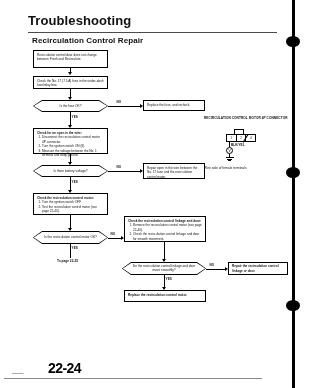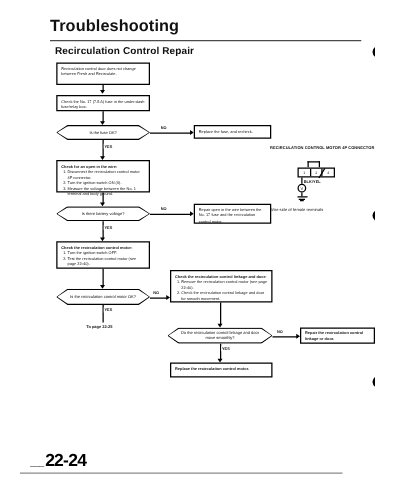--- a/index.html
+++ b/index.html
@@ -12,21 +12,21 @@
     height: 388px;
     position: relative;
     font-family: "Liberation Sans", sans-serif;
     color: #111111;
     overflow: hidden;
   }
 
   
   #page {
     position: absolute;
-    left: 16px; top: 0;
+    left: 4px; top: 0;
     width: 300px; height: 308px;
     background: #ffffff;
   }
 
   
   .binding-bar {
     position: absolute;
     right: 9px;
     top: 0;
     width: 3px;
@@ -283,20 +283,21 @@
     font-weight: bold;
     letter-spacing: -0.3px;
     color: #222;
     padding-bottom: 1px;
   }
   .footer-page {
     font-size: 14px;
     font-weight: bold;
     letter-spacing: -0.6px;
     color: #000;
+    margin-left: 24px;
   }
 </style>
 </head>
 <body>
 
 <div id="page">
 
   <div class="doc-title">Troubleshooting</div>
   <div class="title-rule"></div>
   <div class="section-title">Recirculation Control Repair</div>

